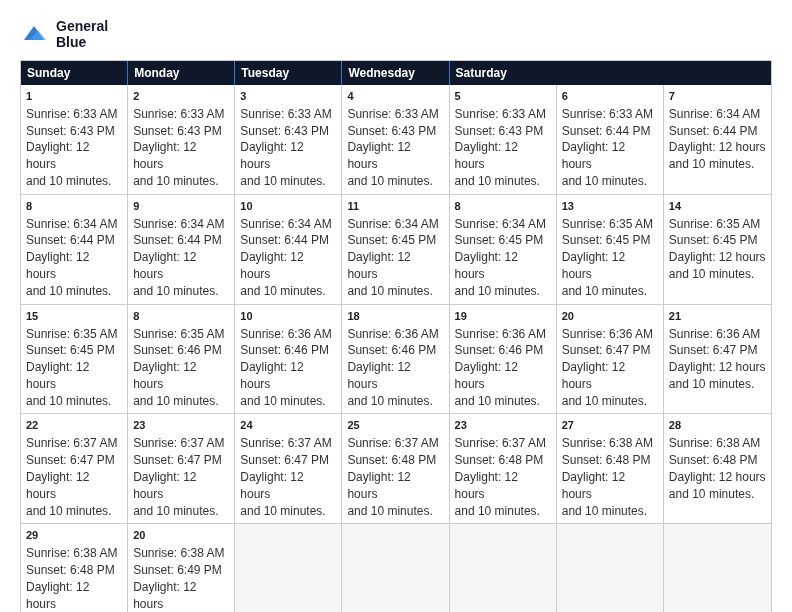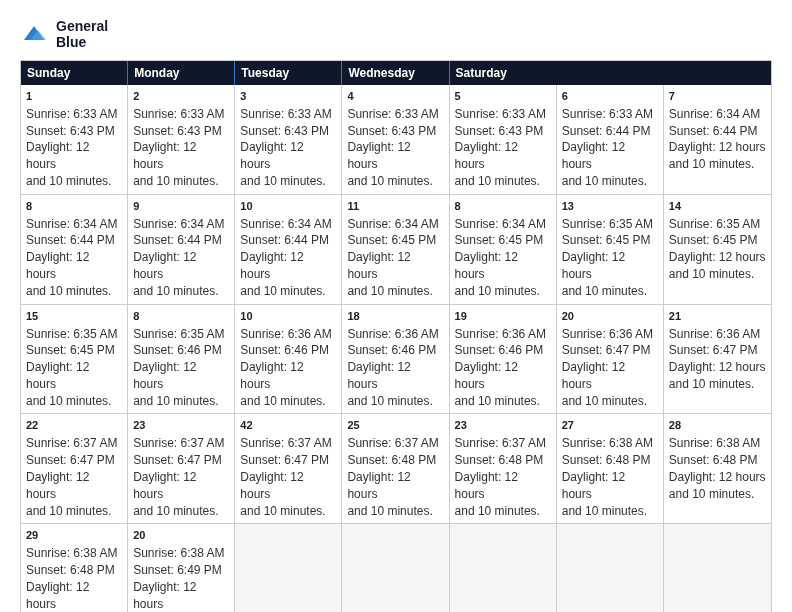--- a/index.html
+++ b/index.html
@@ -293,21 +293,21 @@
 and 10 minutes.</div>
           </div>
           <div class="cal-cell">
             <span class="day-num">23</span>
             <div class="cell-text" style="white-space: pre-line;">Sunrise: 6:37 AM
 Sunset: 6:47 PM
 Daylight: 12 hours
 and 10 minutes.</div>
           </div>
           <div class="cal-cell">
-            <span class="day-num">42</span>
+            <span class="day-num">24</span>
             <div class="cell-text" style="white-space: pre-line;">Sunrise: 6:37 AM
 Sunset: 6:47 PM
 Daylight: 12 hours
 and 10 minutes.</div>
           </div>
           <div class="cal-cell">
             <span class="day-num">25</span>
             <div class="cell-text" style="white-space: pre-line;">Sunrise: 6:37 AM
 Sunset: 6:48 PM
 Daylight: 12 hours

